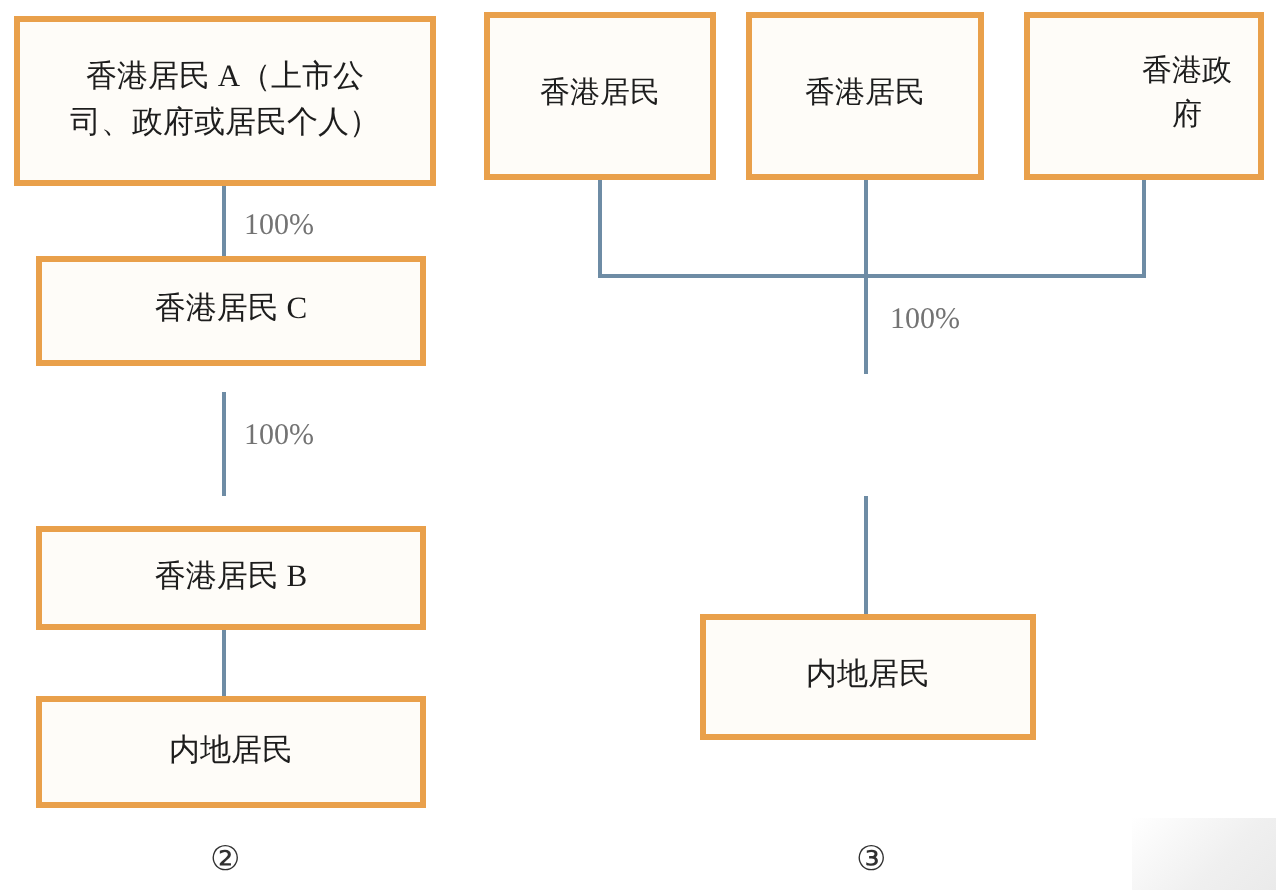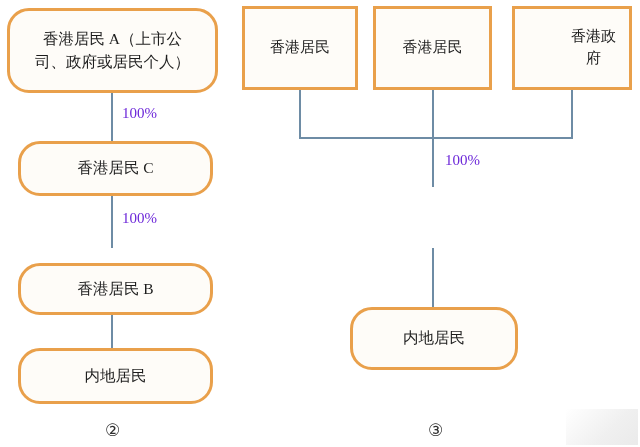--- a/index.html
+++ b/index.html
@@ -25,39 +25,39 @@
     justify-content: center;
     text-align: center;
     color: #1d1d1d;
     line-height: 1.45;
     z-index: 3;
   }
   .box span {
     display: block;
     padding: 0 6px;
   }
-  .t16 { font-size: 15.5px; border-radius: 22px; }
+  .t16 { font-size: 15.5px; }
   .t15 { font-size: 15px; }
 
   .vline {
     position: absolute;
     width: 2px;
     background: #6E8CA5;
     z-index: 1;
   }
   .hline {
     position: absolute;
     height: 2px;
     background: #6E8CA5;
     z-index: 1;
   }
   .pct {
     position: absolute;
     font-size: 15px;
-    color: #6d28d9;
+    color: #737373;
     font-family: "Liberation Serif", "DejaVu Serif", serif;
     z-index: 2;
     white-space: nowrap;
   }
   .fignum {
     position: absolute;
     font-size: 17px;
     color: #303030;
     font-family: "DejaVu Sans", sans-serif;
     z-index: 2;
@@ -80,21 +80,21 @@
   <div class="box t16" style="left:7px; top:8px; width:211px; height:85px;">
     <span>
       <span>香港居民 A（上市公</span>
       <span>司、政府或居民个人）</span>
     </span>
   </div>
 
   <div class="vline" style="left:111px; top:93px; height:49px;"></div>
   <div class="pct" style="left:122px; top:105px;">100%</div>
 
-  <div class="box t16" style="left:18px; top:141px; width:195px; height:55px;">
+  <div class="box t16" style="left:18px; top:128px; width:195px; height:55px;">
     <span>香港居民 C</span>
   </div>
 
   <div class="vline" style="left:111px; top:196px; height:52px;"></div>
   <div class="pct" style="left:122px; top:210px;">100%</div>
 
   <div class="box t16" style="left:18px; top:247px; width:195px; height:52px;margin-top:16px;">
     <span>香港居民 B</span>
   </div>
 

